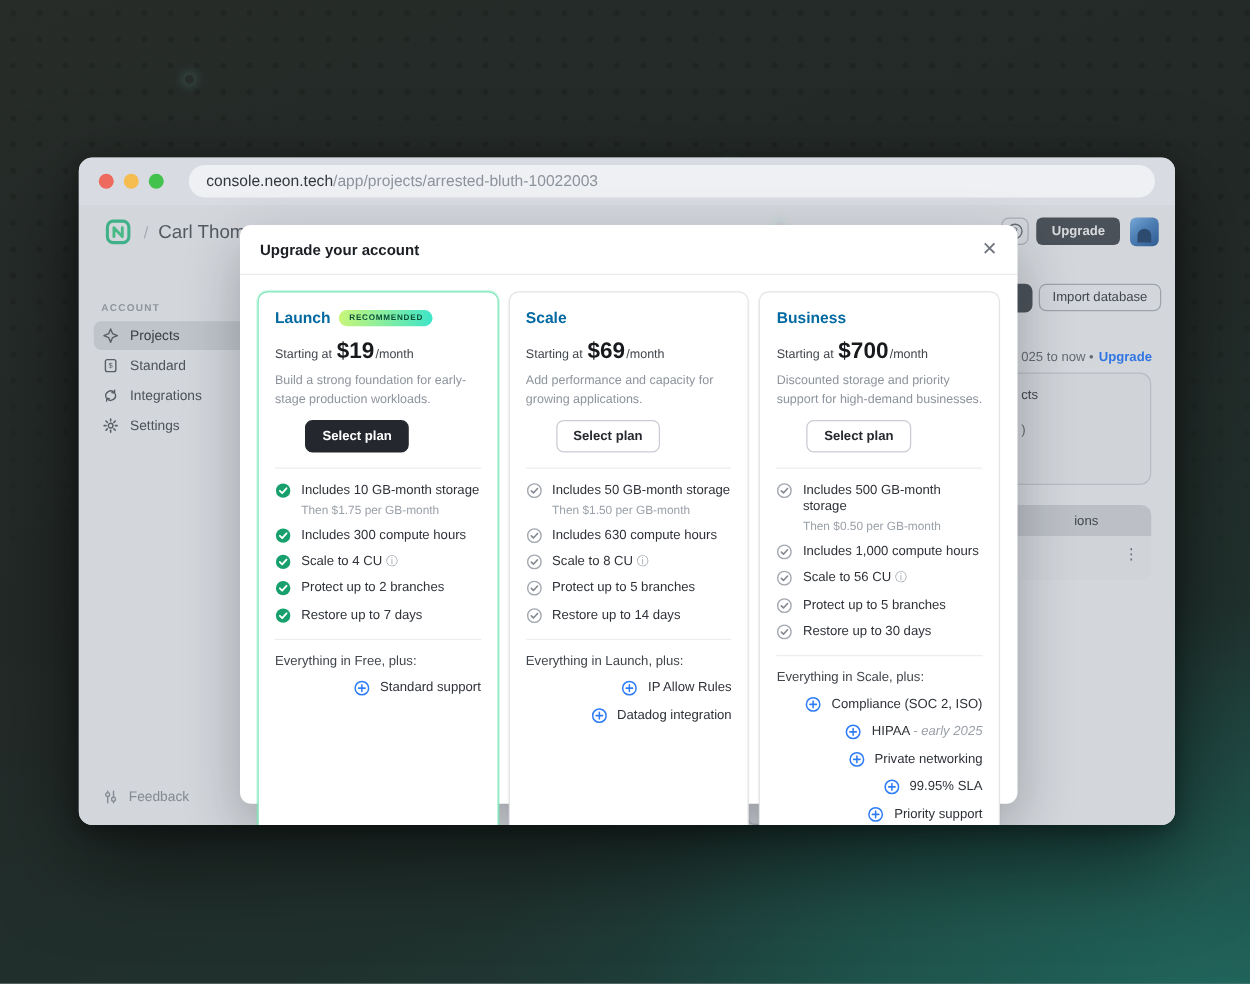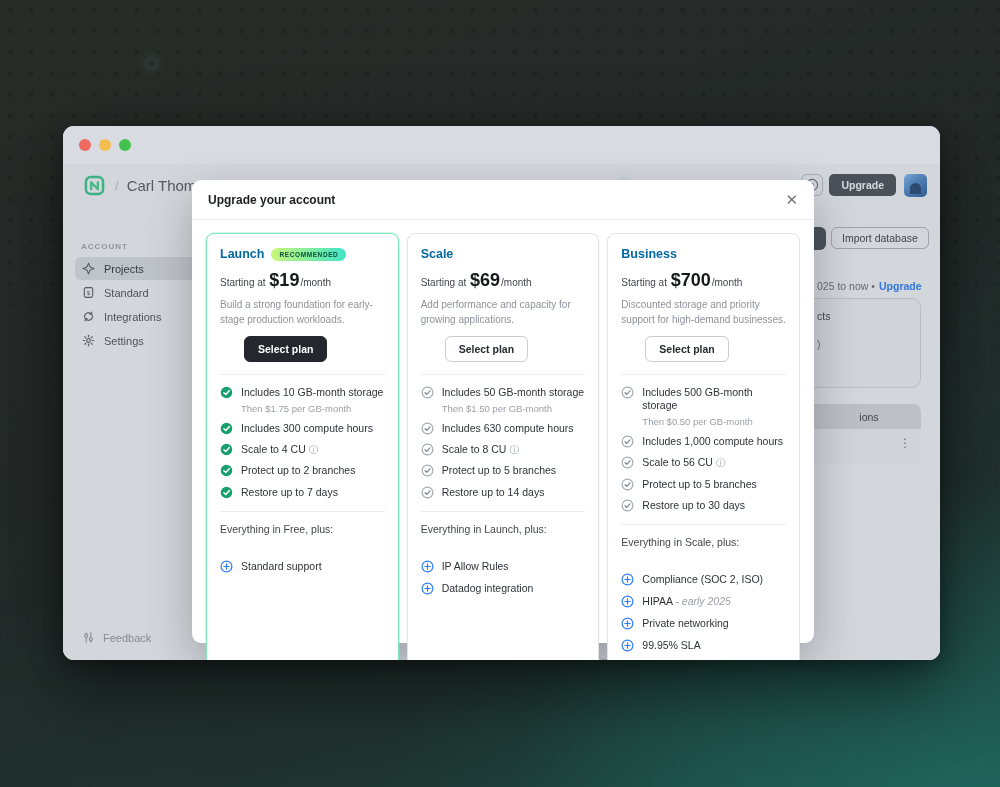--- a/index.html
+++ b/index.html
@@ -124,39 +124,43 @@
     border-radius:6px; padding:6px 13px;margin-left:24px; }
   .select-btn.primary { background:#24282e; color:#fff; border:1px solid #24282e; }
   .select-btn.outline { background:#fff; color:#26292e; border:1px solid #c9ccd2; }
   .card-div { border:none; border-top:1px solid #ededf1; margin:12px 0 0; }
   .features { margin-top:11px; display:flex; flex-direction:column; gap:8px; }
   .feat-row { display:flex; align-items:flex-start; gap:8px; font-size:10.5px; color:#2e3238; line-height:1.25; }
   .feat-row svg { flex:0 0 auto; margin-top:0px; }
   .feat-sub { font-size:9.5px; color:#9aa0a8; margin:-4px 0 0 21px; }
   .info-glyph { color:#9aa0a8; font-size:9.5px; margin-left:3px; }
   .extras-title { margin-top:11px; font-size:10.5px; color:#41464d; }
-  .extras { margin-top:25px; display:flex; flex-direction:column; gap:9px; }
+  .extras { margin-top:9px; display:flex; flex-direction:column; gap:9px;align-items:flex-end; }
   .extra-note { color:#9aa0a8; font-style:italic; }
 </style>
 </head>
 <body>
 
 <div class="dots"></div>
 <div class="glow-dot" style="left:377px;top:218px"></div>
 <div class="glow-dot" style="left:456px;top:175px"></div>
 <div class="glow-dot" style="left:580px;top:136px"></div>
 <div class="glow-dot dim" style="left:620px;top:177px"></div>
 <div class="glow-dot dim" style="left:537px;top:298px"></div>
 <div class="glow-dot dim" style="left:148px;top:60px"></div>
 
 <div class="window">
   <div class="chrome">
     <span class="tl red"></span>
     <span class="tl yellow"></span>
     <span class="tl green"></span>
+    <div class="urlbar">
+      <span class="host">console.neon.tech</span>
+        <span class="path">/app/projects/arrested-bluth-10022003</span>
+    </div>
   </div>
 
   <div class="app">
 
     <div class="app-header">
       <svg class="neon-logo" viewBox="0 0 22 22">
         <rect x="2" y="2" width="18" height="18" rx="5" fill="none" stroke="#3fbf8f" stroke-width="2.6"></rect>
         <path d="M7.5 15 V7.5 L14.5 15 V7.5" fill="none" stroke="#49c98f" stroke-width="2.4" stroke-linecap="round" stroke-linejoin="round"></path>
       </svg>
       <span class="crumb-slash">/</span>

